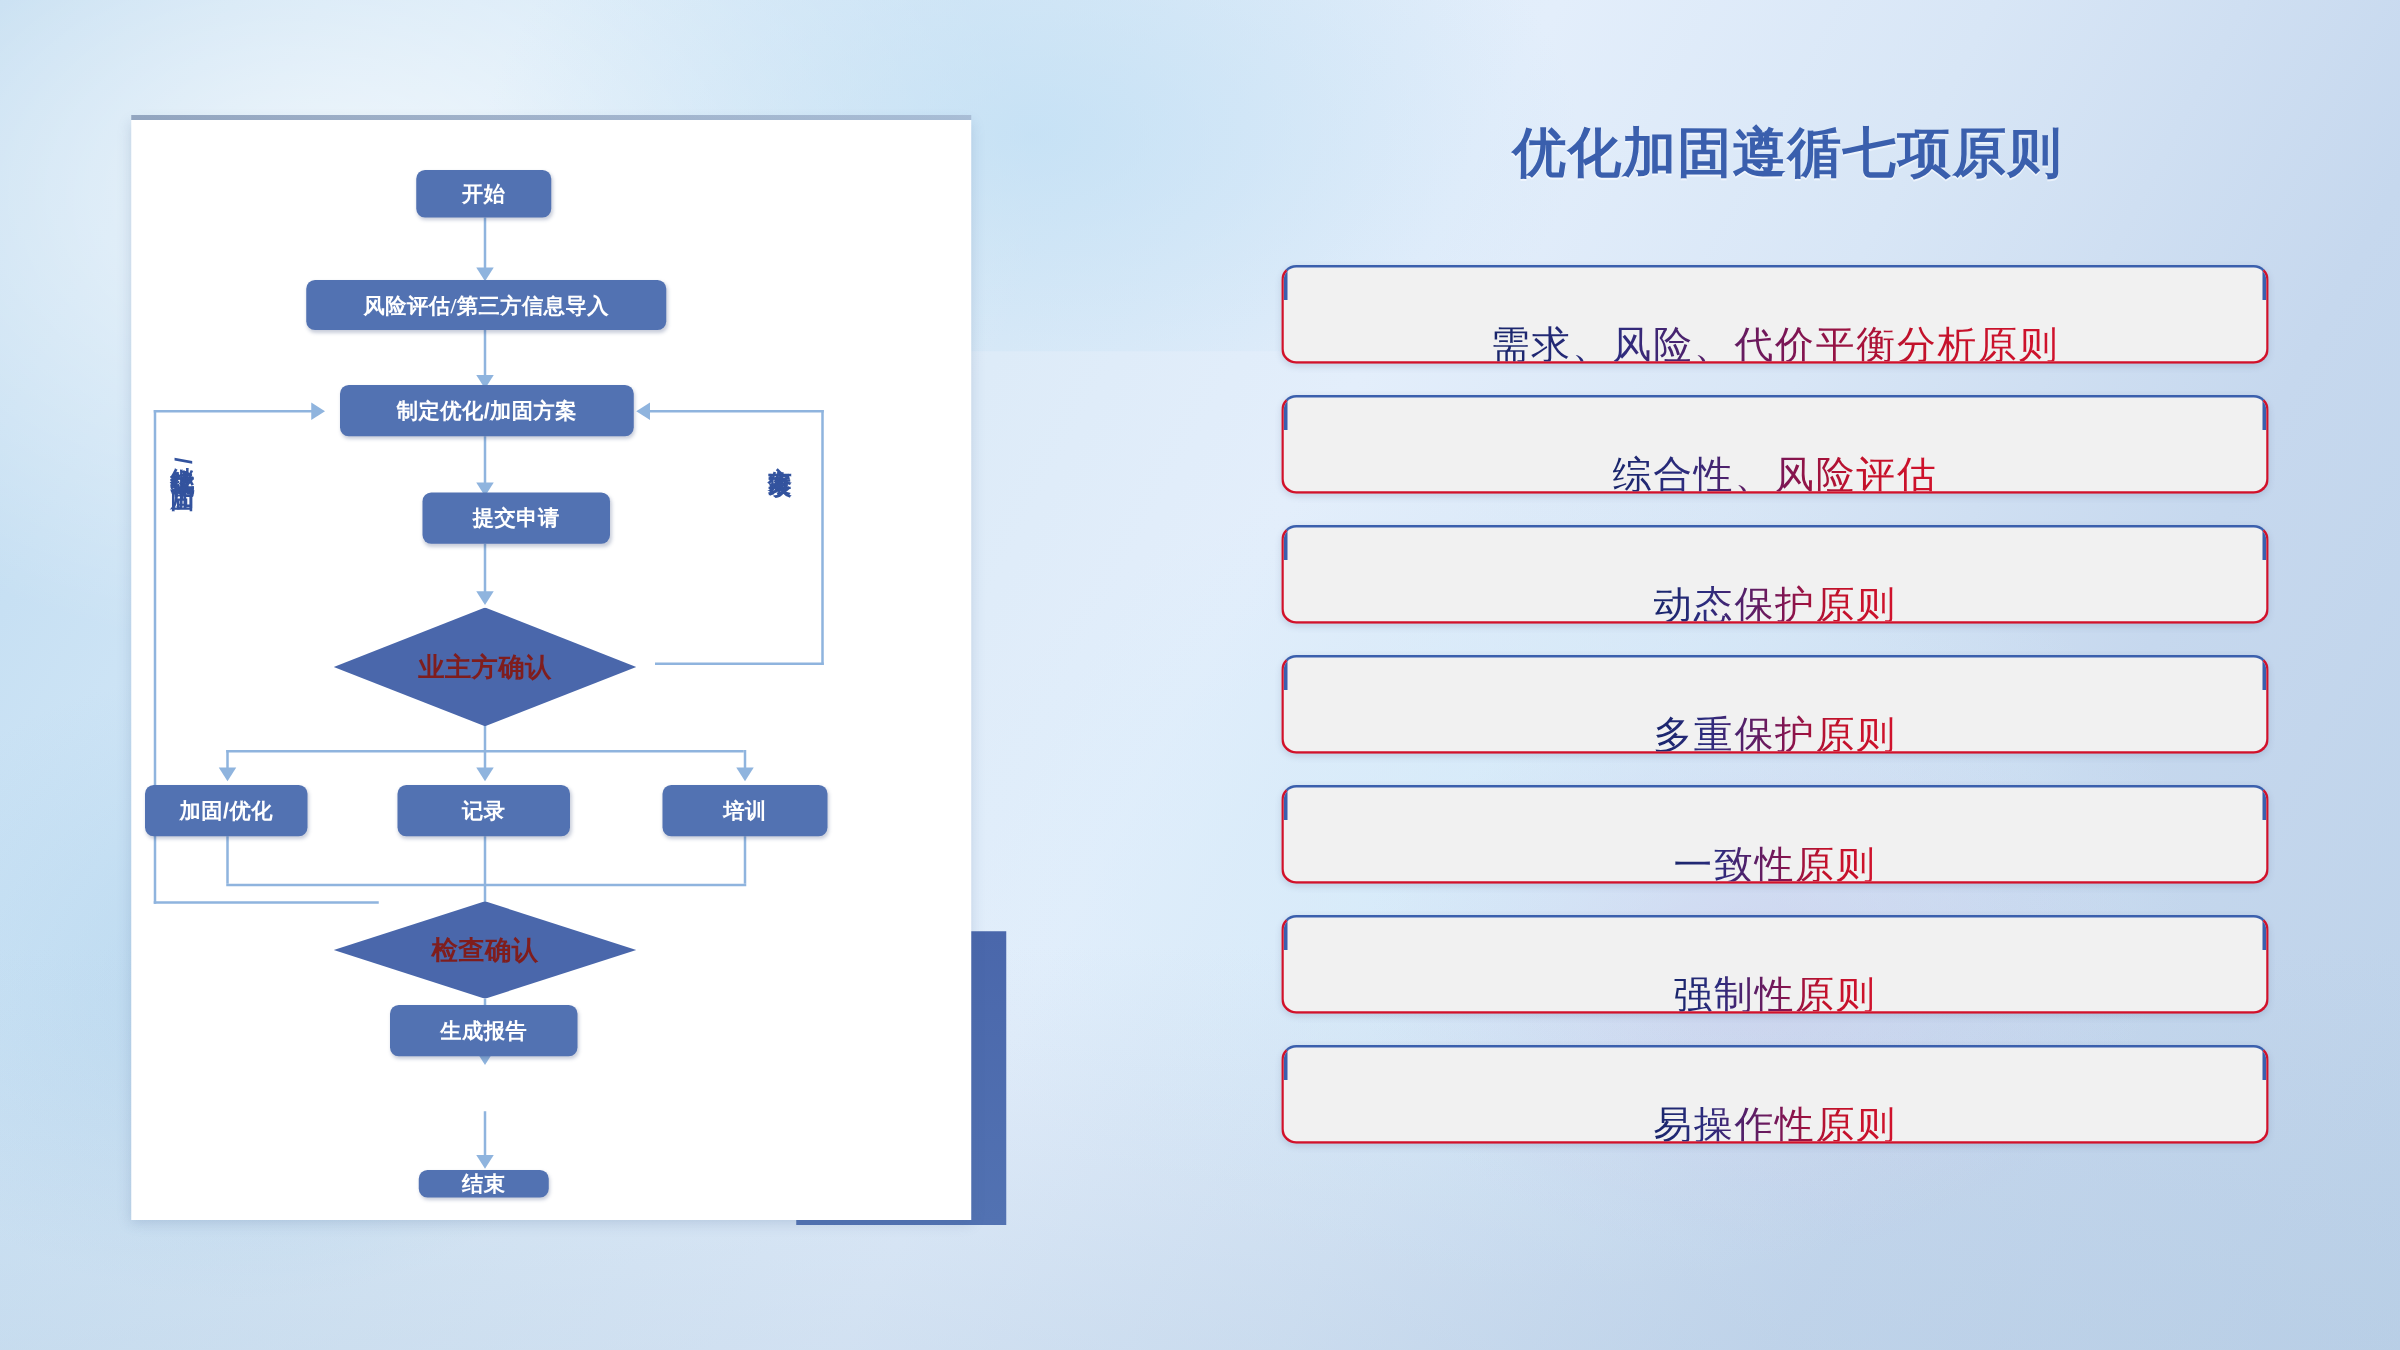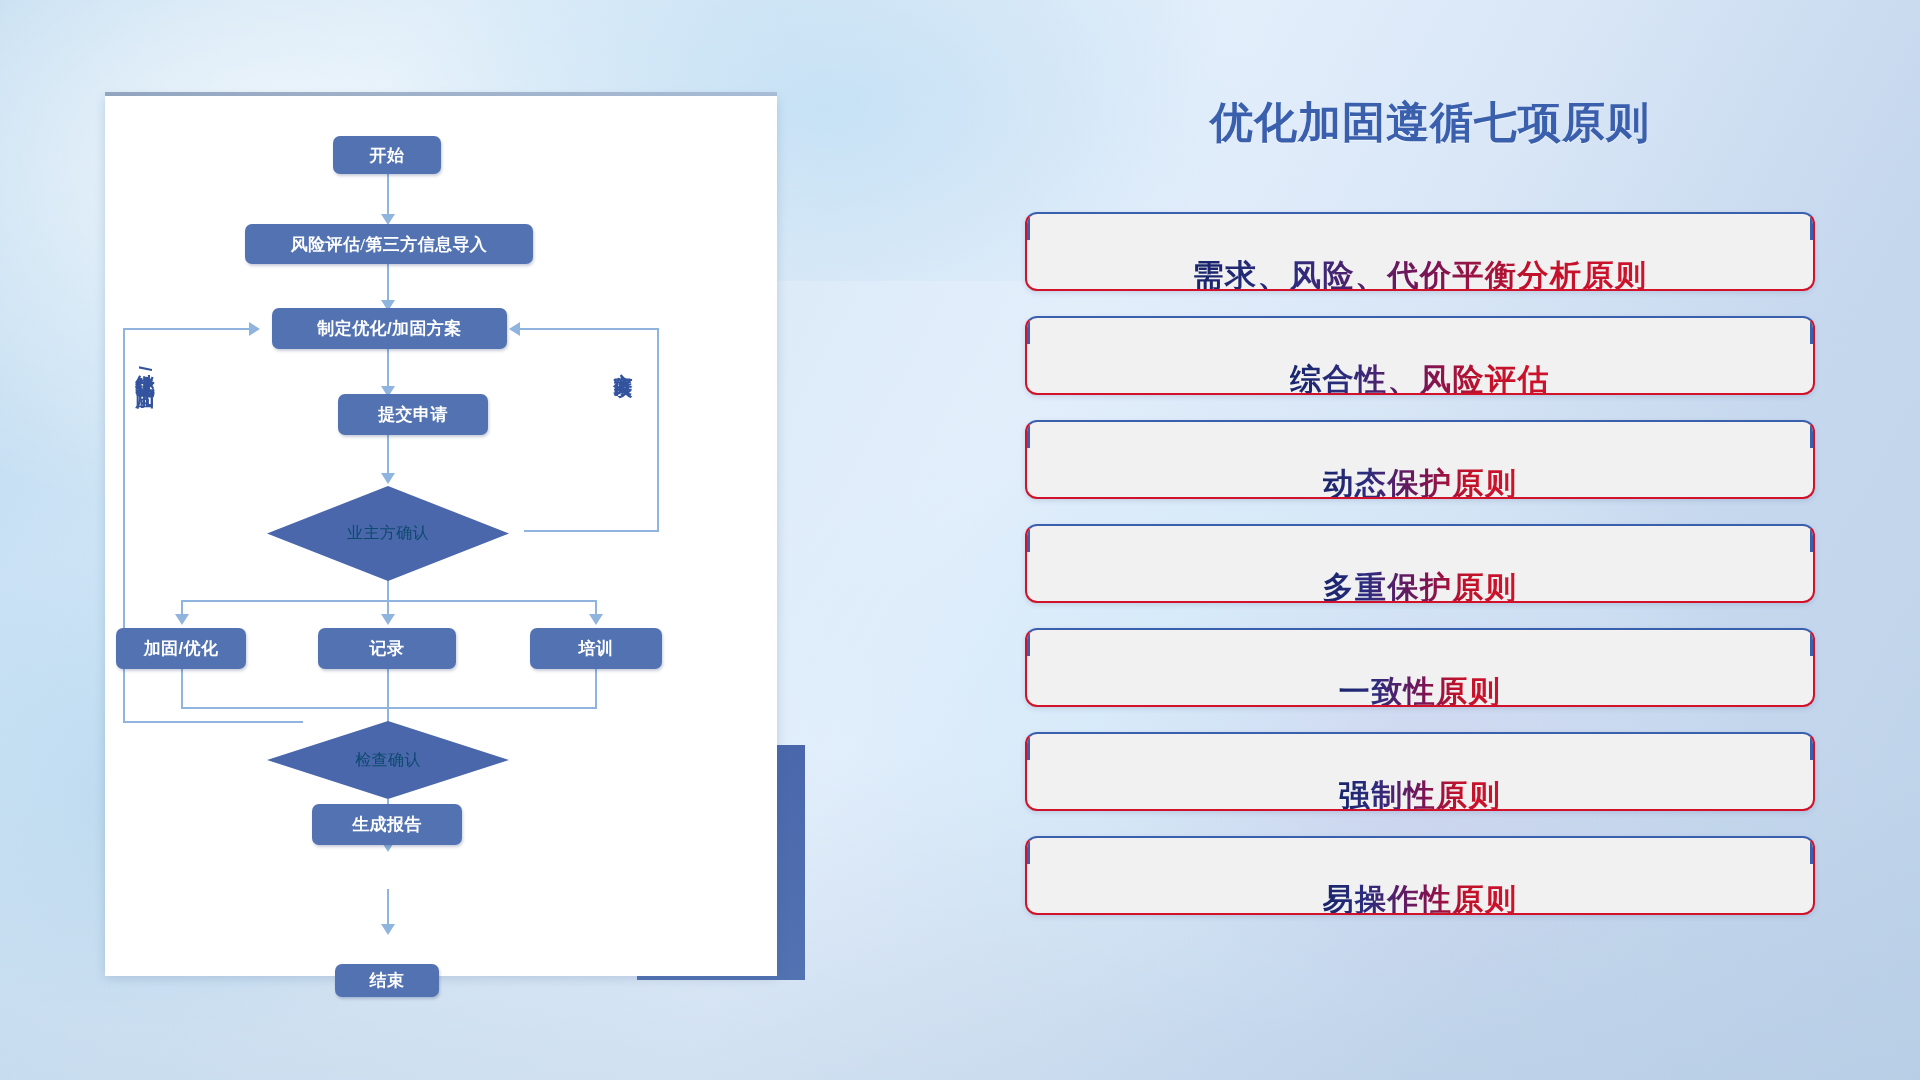--- a/index.html
+++ b/index.html
@@ -68,21 +68,21 @@
   }
   .diamond-wrap{position:absolute;}
   .diamond-shape{
     position:absolute;inset:0;
     background:#4a67ab;
     clip-path:polygon(50% 0,100% 50%,50% 100%,0 50%);
   }
   .diamond-label{
     position:absolute;inset:0;
     display:flex;align-items:center;justify-content:center;
-    color:#0c4a6e;font-size:16px;font-weight:normal;letter-spacing:.4px;
+    color:#7f1d1d;font-size:21px;font-weight:bold;letter-spacing:.4px;
   }
 
   .vline{position:absolute;background:#8fb4de;width:2px;}
   .hline{position:absolute;background:#8fb4de;height:2px;}
   .arrow-down{
     position:absolute;width:0;height:0;
     border-left:7px solid transparent;border-right:7px solid transparent;
     border-top:11px solid #8fb4de;
   }
   .arrow-left{
@@ -125,21 +125,21 @@
   .principle-card::before{
     content:"";position:absolute;left:0;top:0;width:3px;height:34%;
     background:#3a5fad;
   }
   .principle-card::after{
     content:"";position:absolute;right:0;top:0;width:3px;height:34%;
     background:#3a5fad;
   }
   .principle-text{
     position:relative;z-index:2;
-    font-size:31px;font-weight:bold;letter-spacing:1.5px;
+    font-size:31px;font-weight:normal;letter-spacing:1.5px;
     background:linear-gradient(90deg,#18256b 0%,#2c2c7e 22%,#7a1555 52%,#c2112a 74%,#d0122c 100%);
     -webkit-background-clip:text;background-clip:text;
     -webkit-text-fill-color:transparent;color:transparent;margin-top:48px;
   }
 </style>
 </head>
 <body>
 
 <div id="bg-base"></div>
 <div id="bg-glow-1"></div>
@@ -218,21 +218,21 @@
 
     <div class="node" style="left:425px;top:532px;width:132px;height:41px;">培训</div>
 
     <div class="diamond-wrap" style="left:162px;top:625px;width:242px;height:78px;">
       <div class="diamond-shape"></div>
       <div class="diamond-label">检查确认</div>
     </div>
 
     <div class="node" style="left:207px;top:708px;width:150px;height:41px;">生成报告</div>
 
-    <div class="node" style="left:230px;top:868px;width:104px;height:33px;">结束</div>
+    <div class="node" style="left:230px;top:840px;width:104px;height:22px;">结束</div>
 
     <div class="vtext" style="left:30px;top:262px;">继续优化/加固</div>
 
     <div class="vtext" style="left:508px;top:262px;">方案修改</div>
 
   </div>
 </div>
 
 <div id="right-panel">
 

